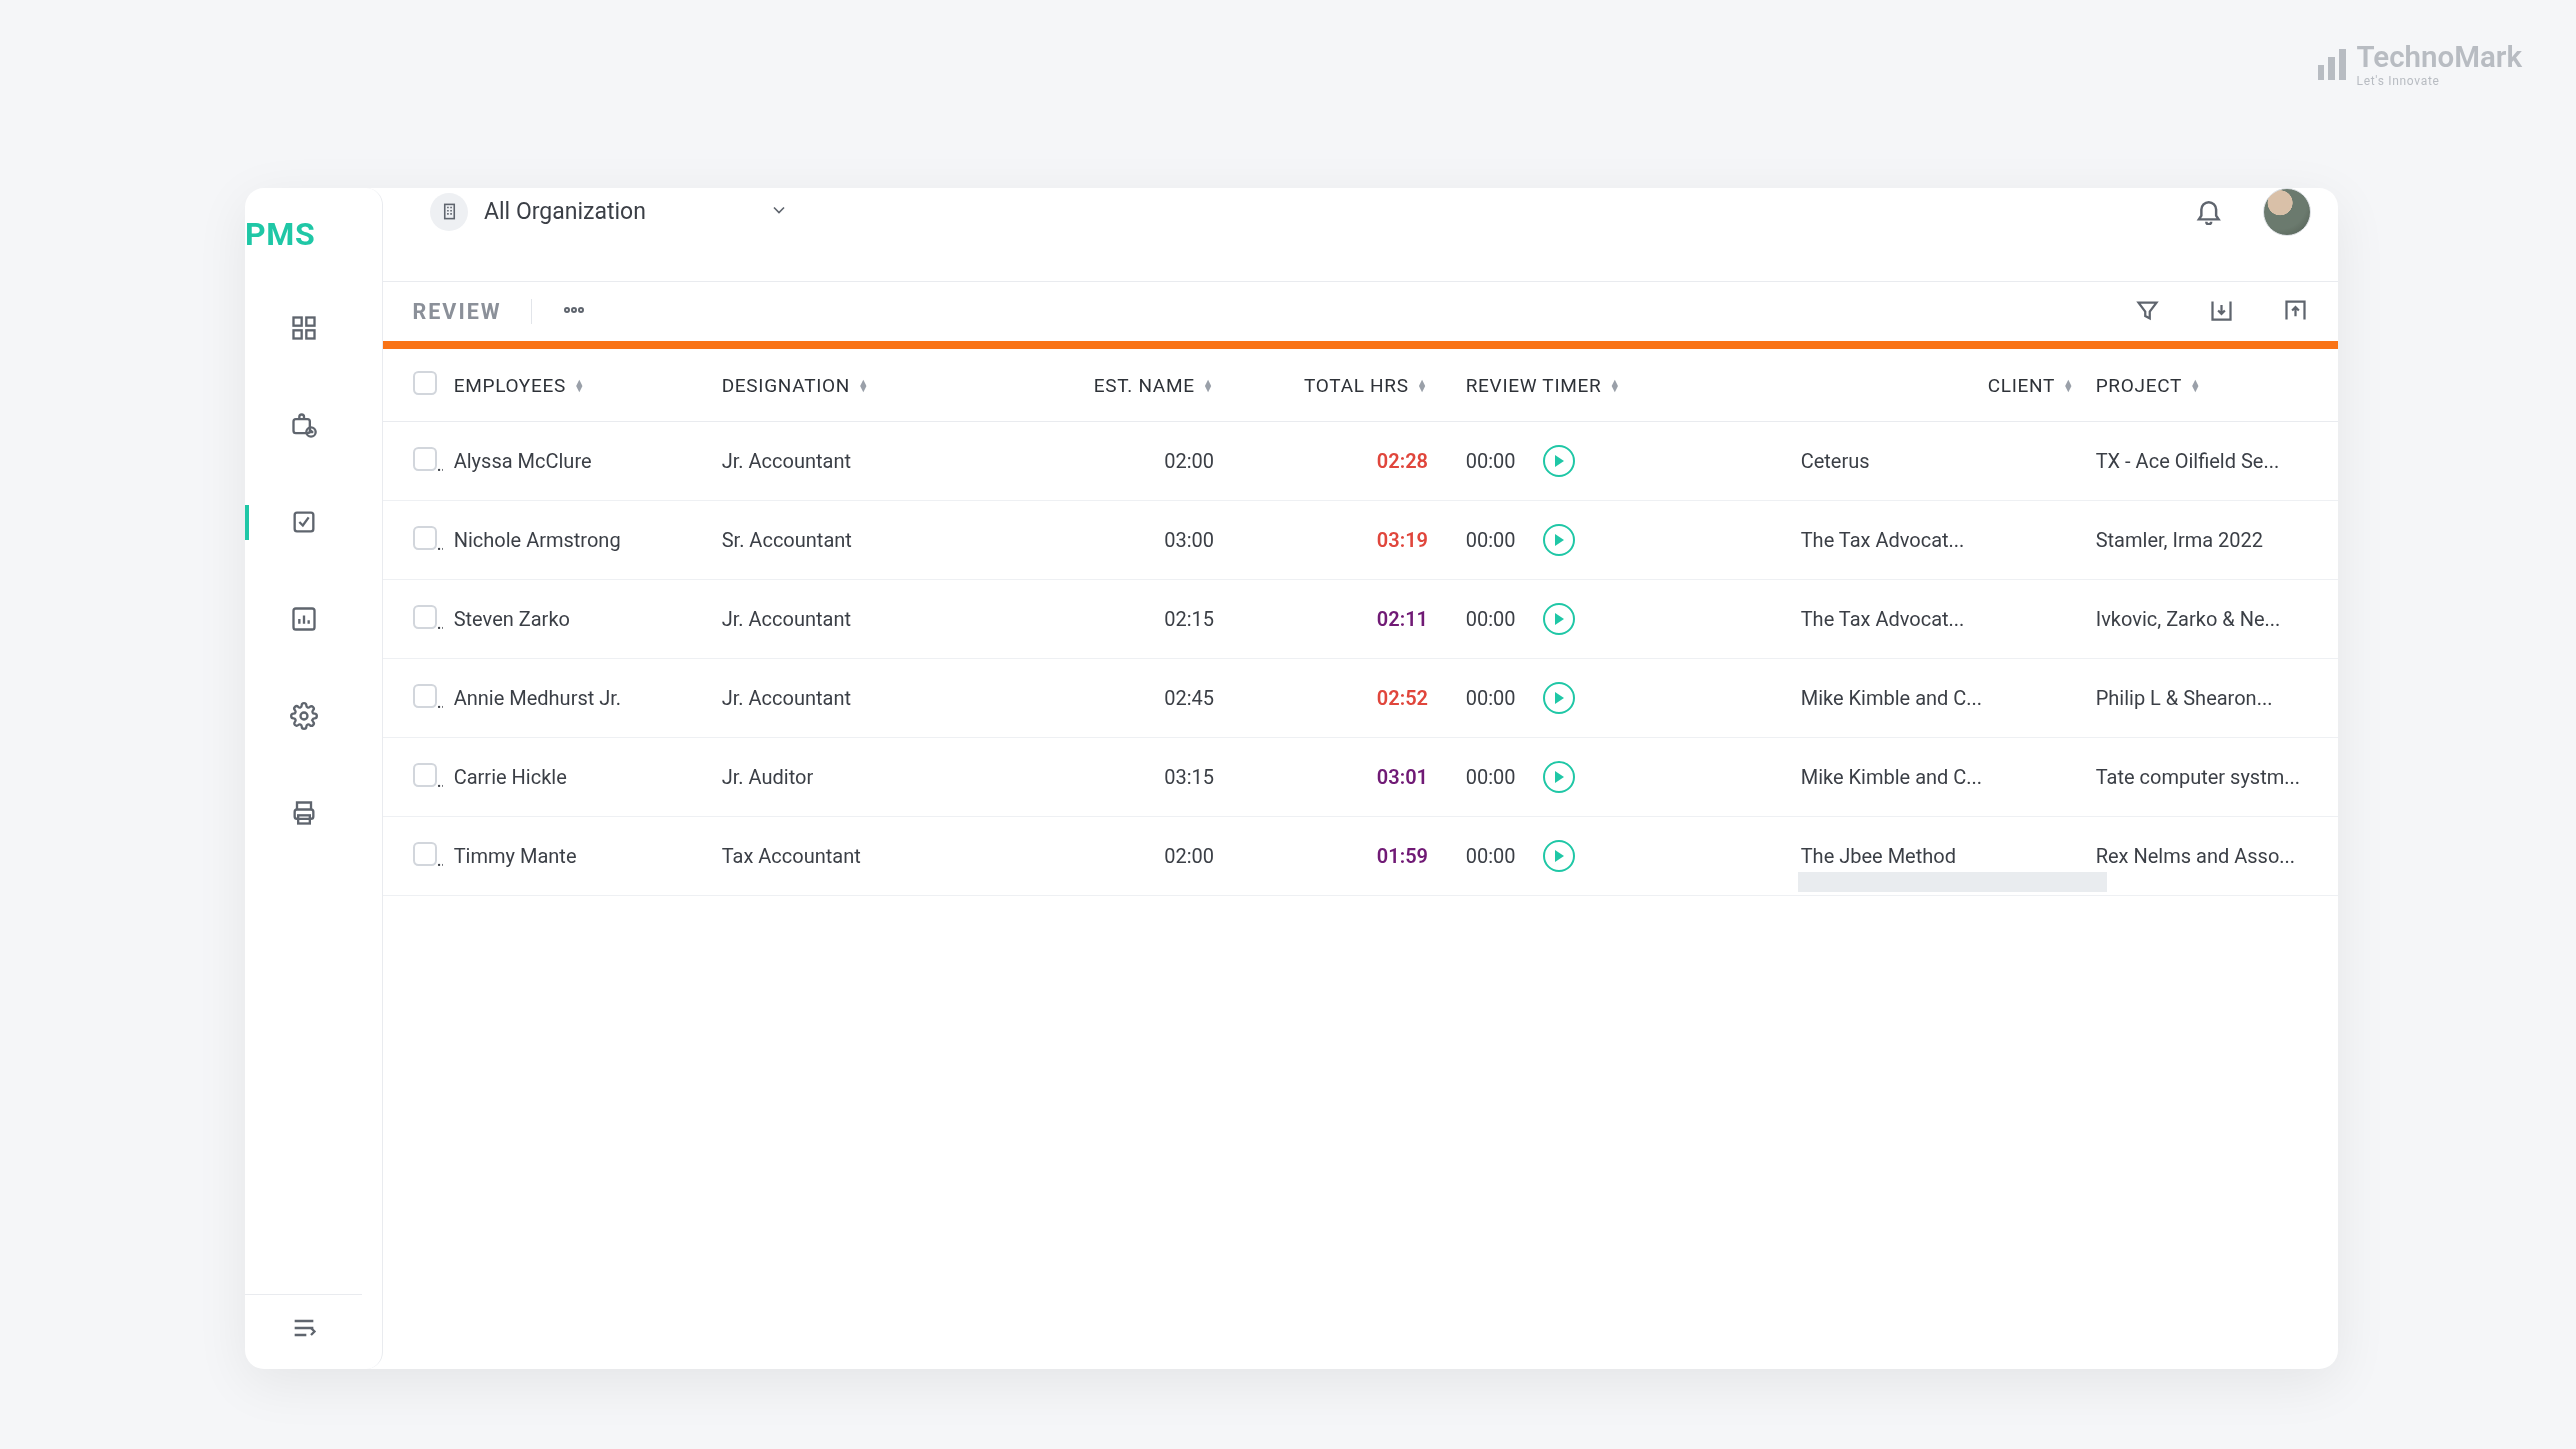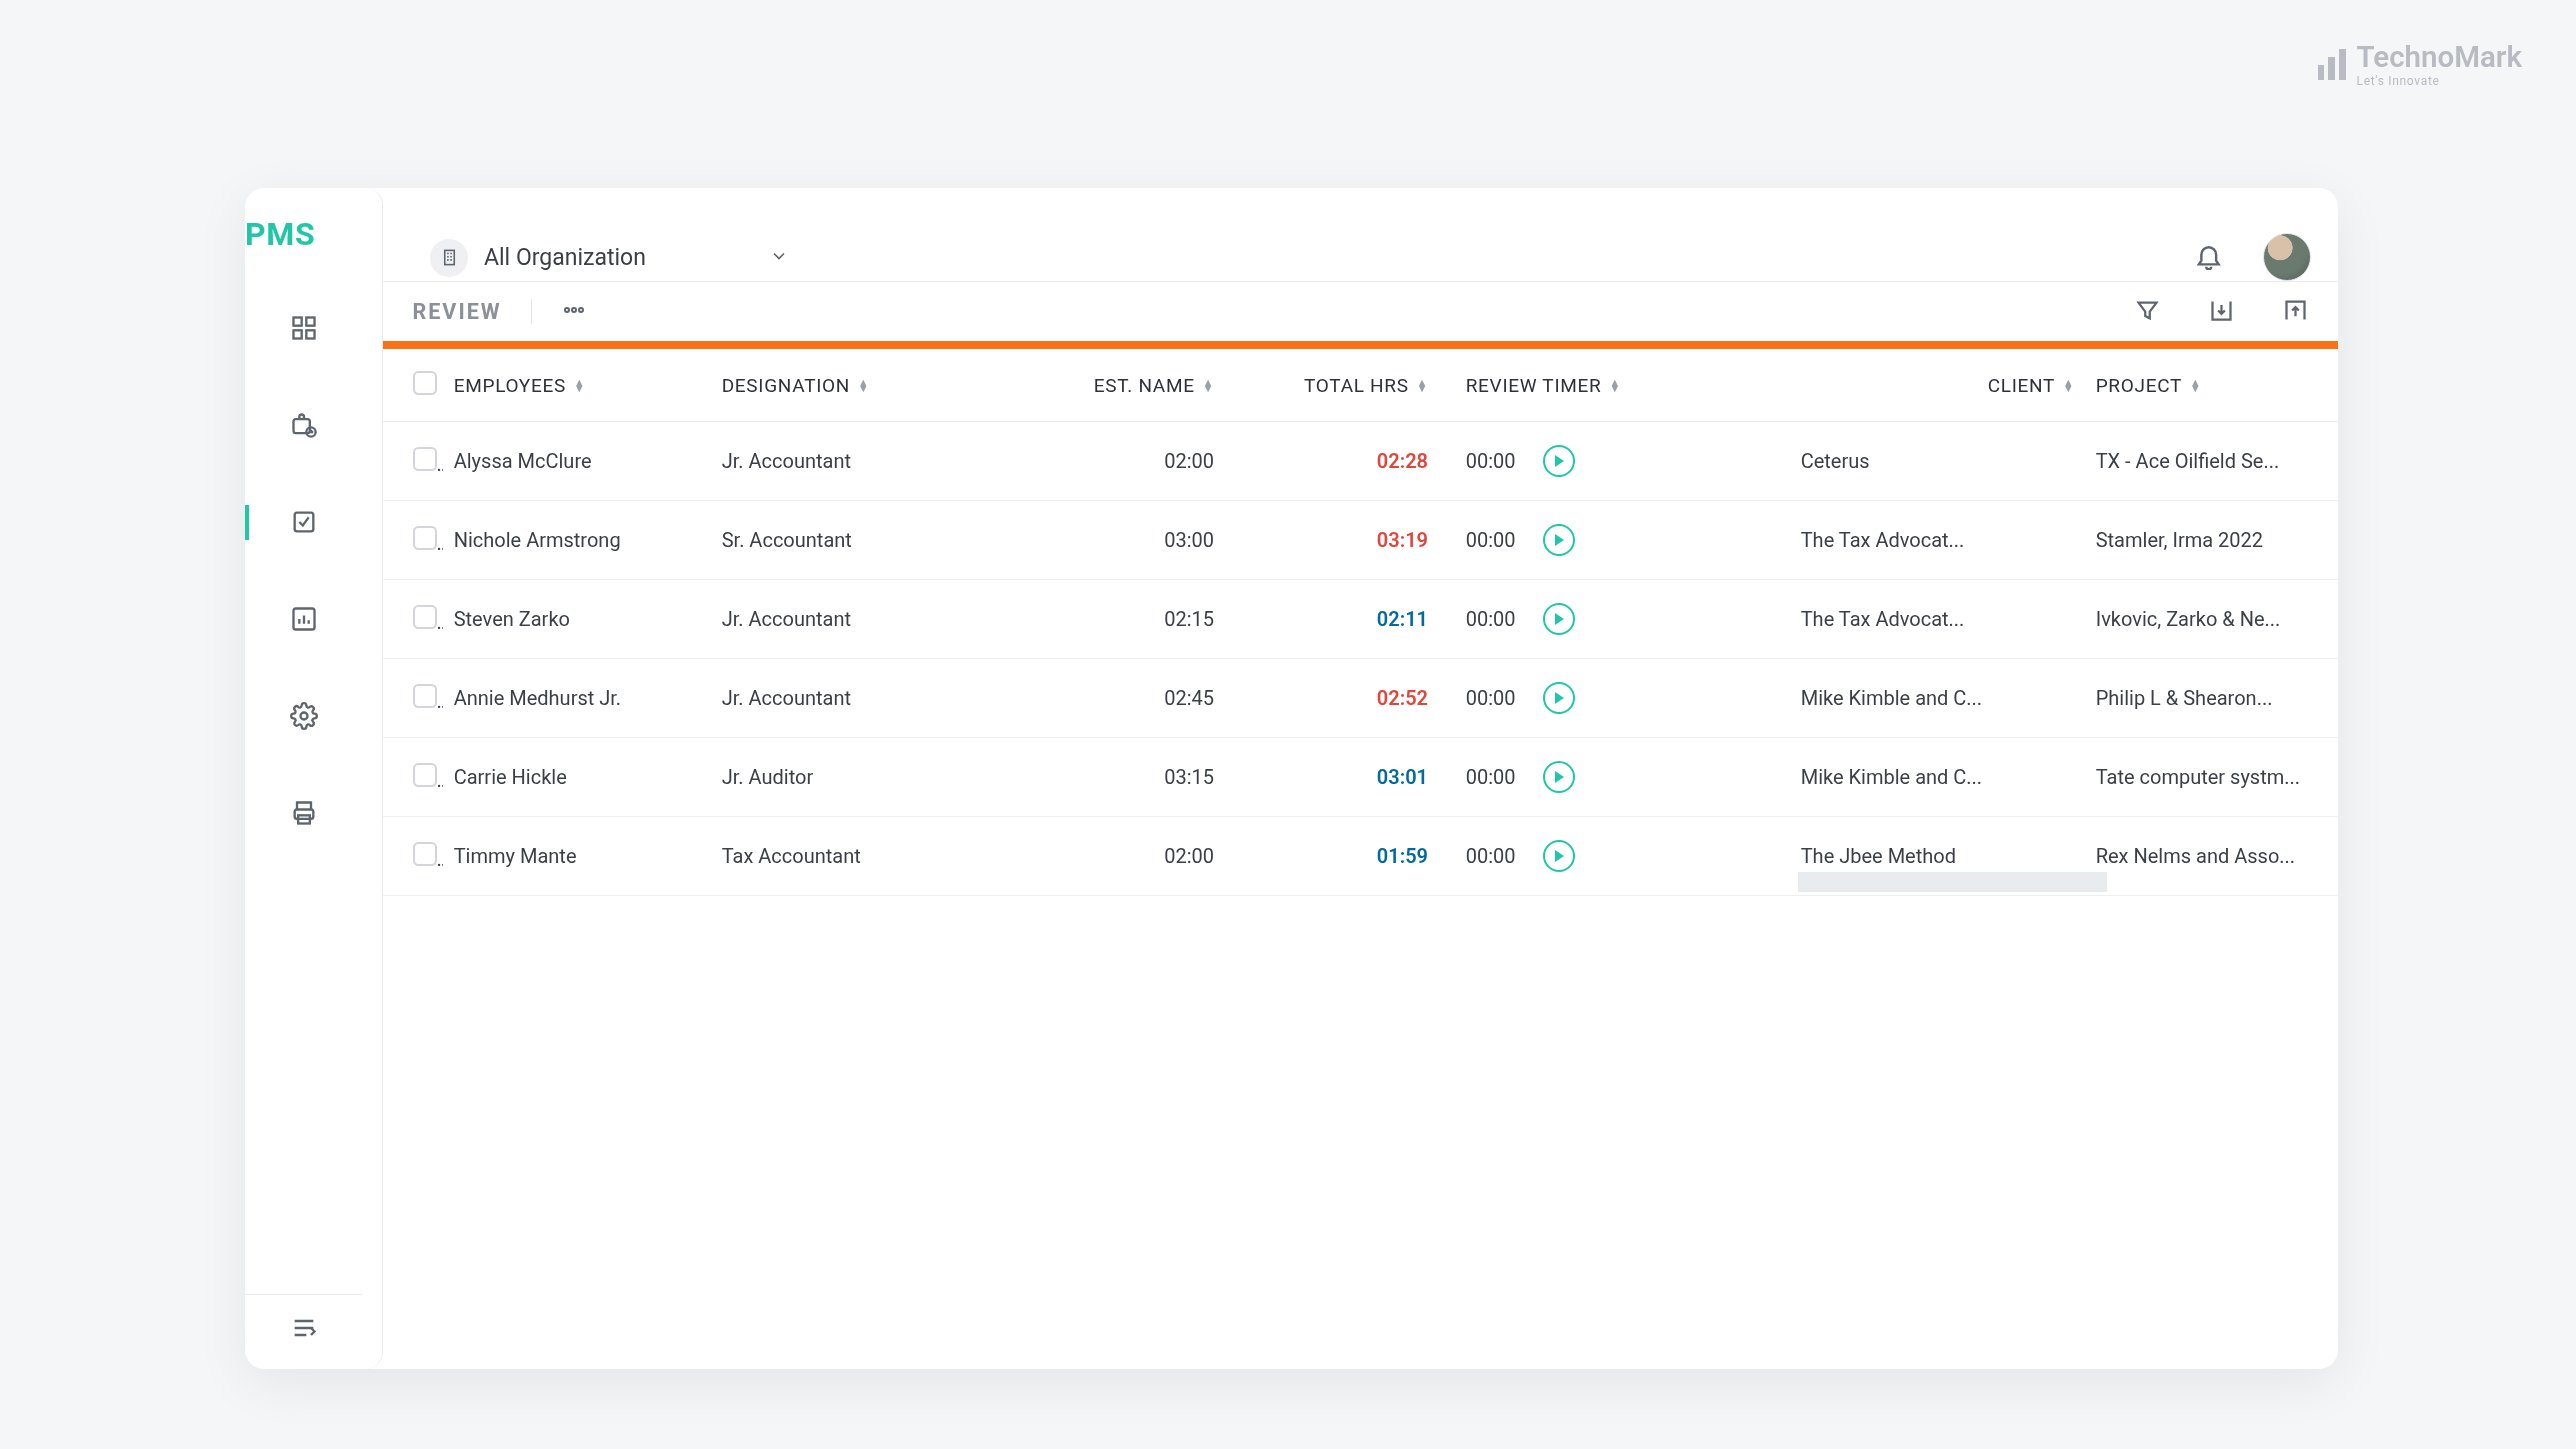--- a/index.html
+++ b/index.html
@@ -109,21 +109,21 @@
 .main {
   flex:1;
   display:flex;
   flex-direction:column;
 }
 
 .topbar {
   height: 94px;
   border-bottom:0.7px solid #e9ebef;
   display:flex;
-  align-items:flex-end;
+  align-items:flex-start;
   padding: 0 27px;
 }
 .org-pill {
   display:flex;
   align-items:center;
   gap:16px;
   padding: 0 20px;
   height:47px;
   cursor:pointer;
 }
@@ -218,21 +218,21 @@
   text-overflow:ellipsis;
 }
 tbody td:first-child{padding-left:29.5px;}
 tbody td:nth-child(4){text-align:right;padding-right:40px;}
 tbody td:nth-child(5){text-align:right;padding-right:27px;font-weight:600;}
 
 .cb {
   width:24px;height:24px;border:2px solid #d2d6dc;border-radius:5.4px;display:inline-block;
 }
 .tothrs.red{color:#e0463c;}
-.tothrs.amber{color:#0369a1;}
+.tothrs.amber{color:#701a75;}
 
 .timer-cell {
   display:flex;align-items:center;gap:27px;
 }
 .play-btn {
   width:32px;height:32px;border:2.7px solid #1fc7a6;border-radius:50%;
   display:flex;align-items:center;justify-content:center;cursor:pointer;
 }
 .play-btn::after{
   content:"";width:0;height:0;

